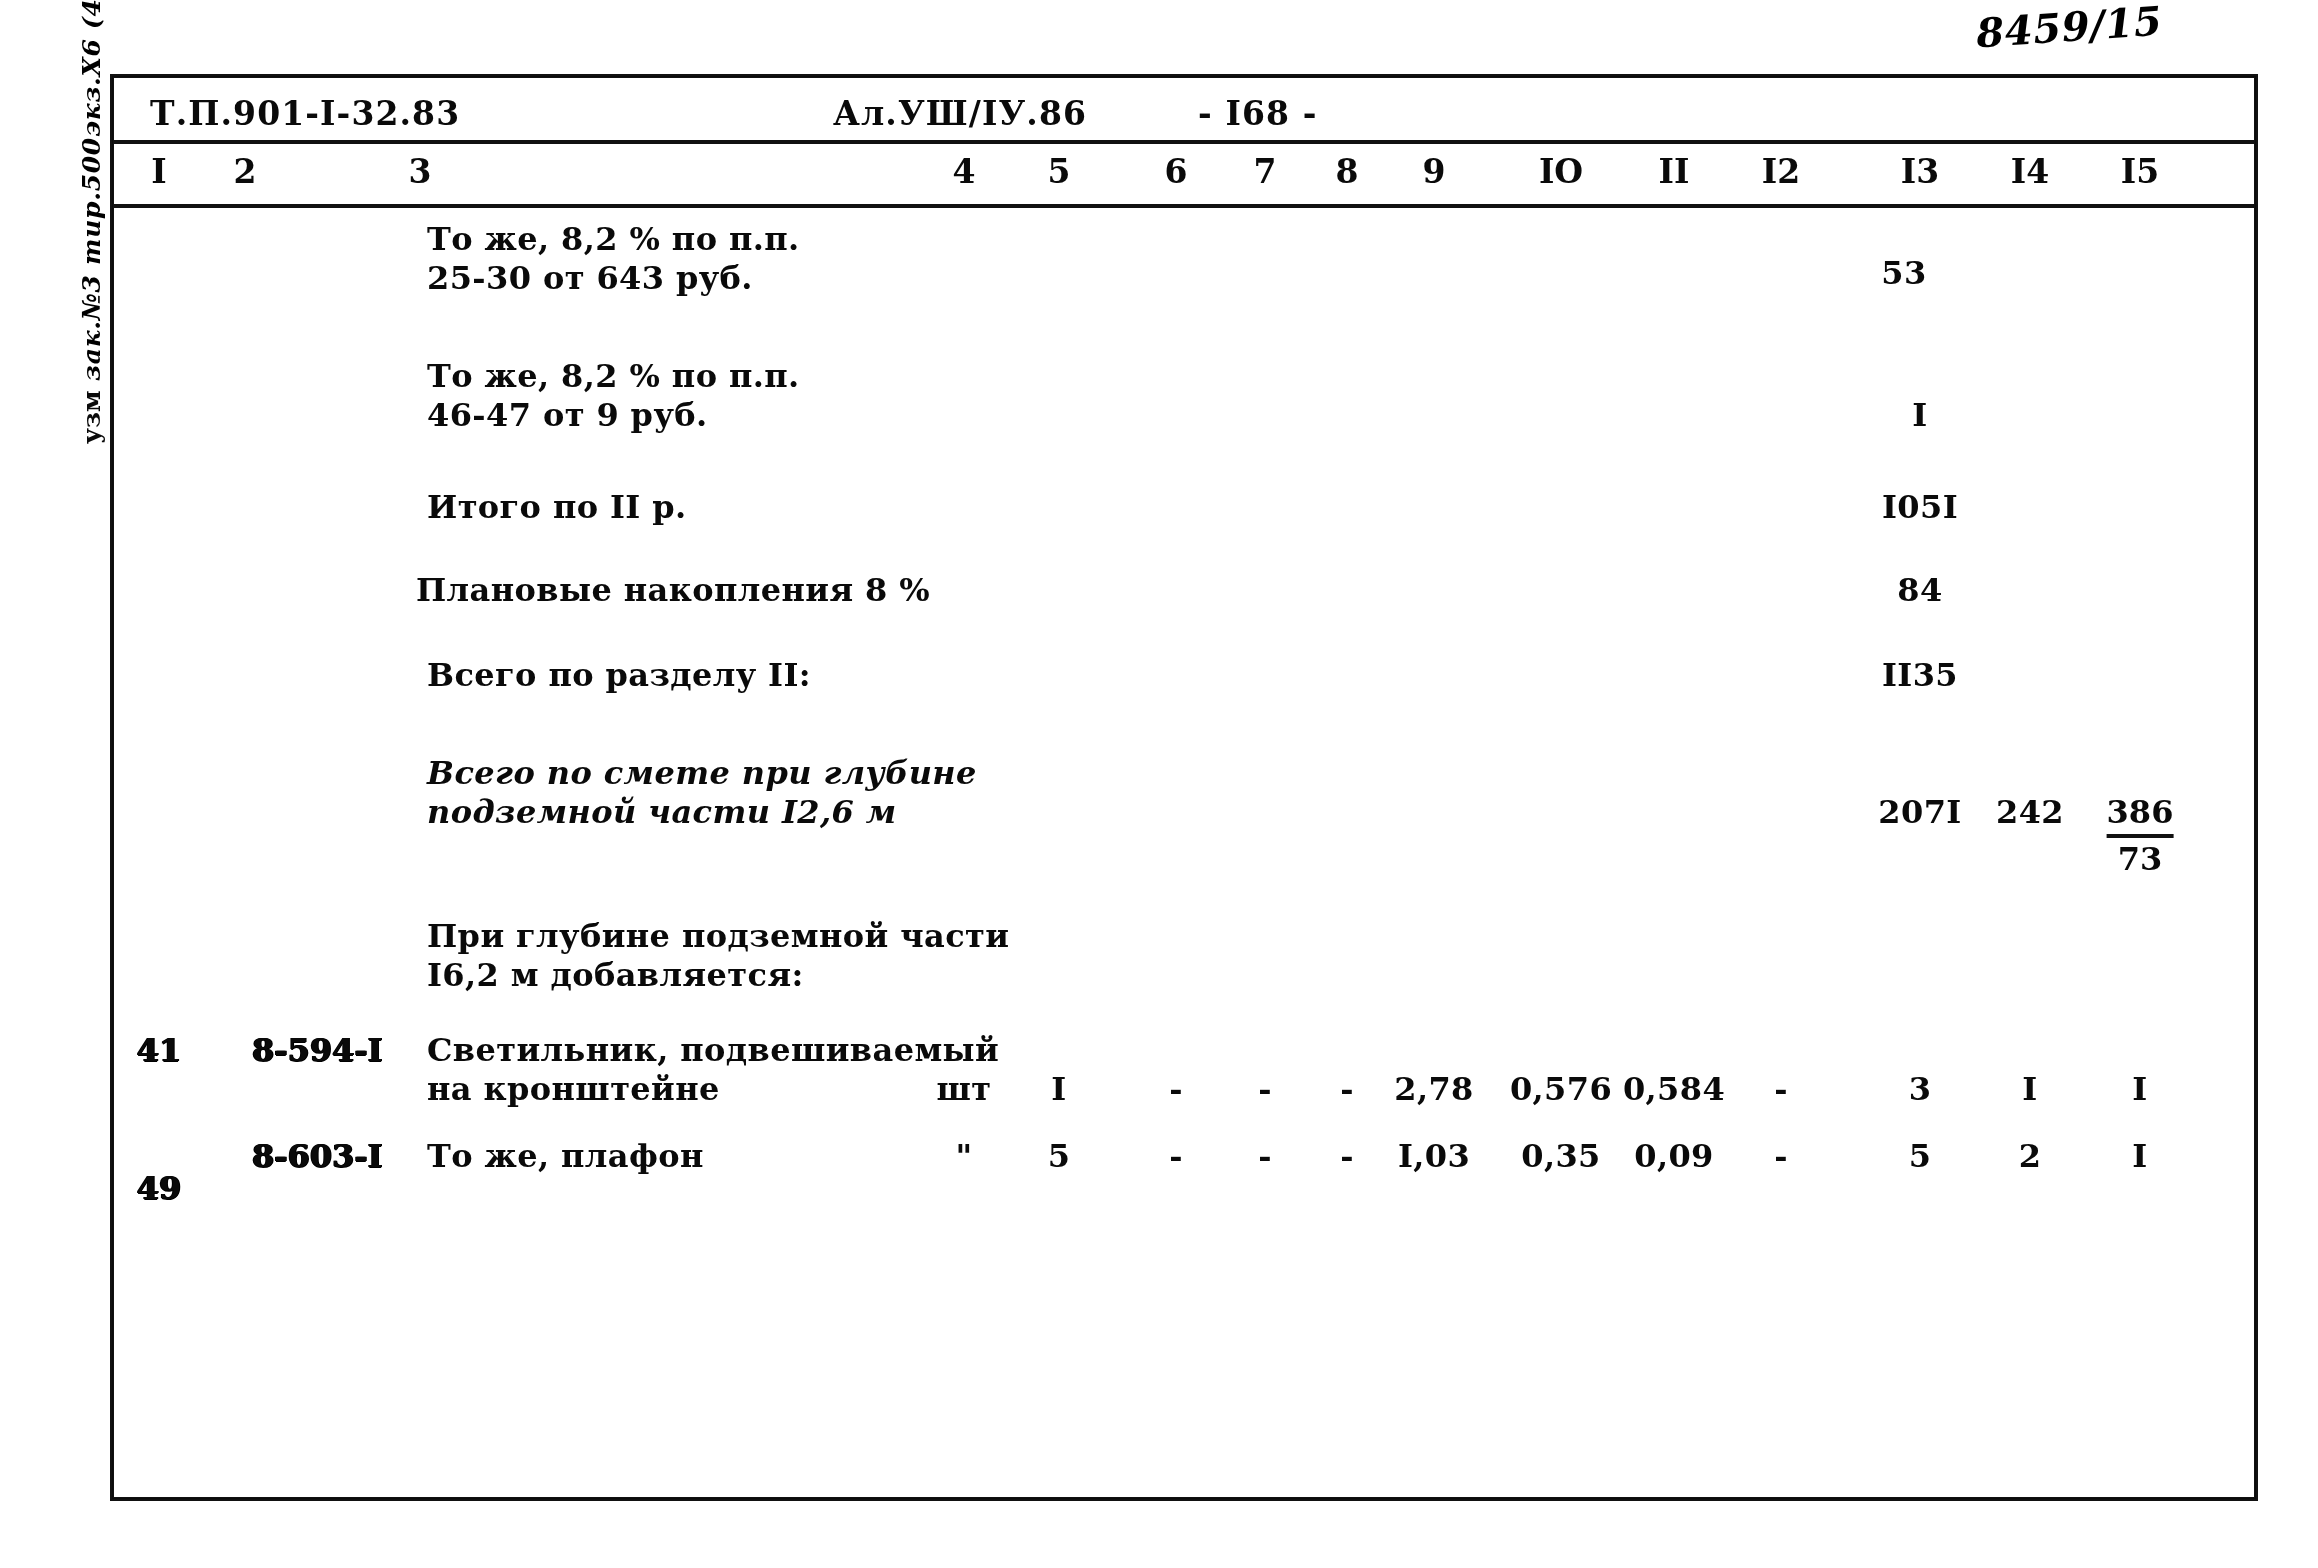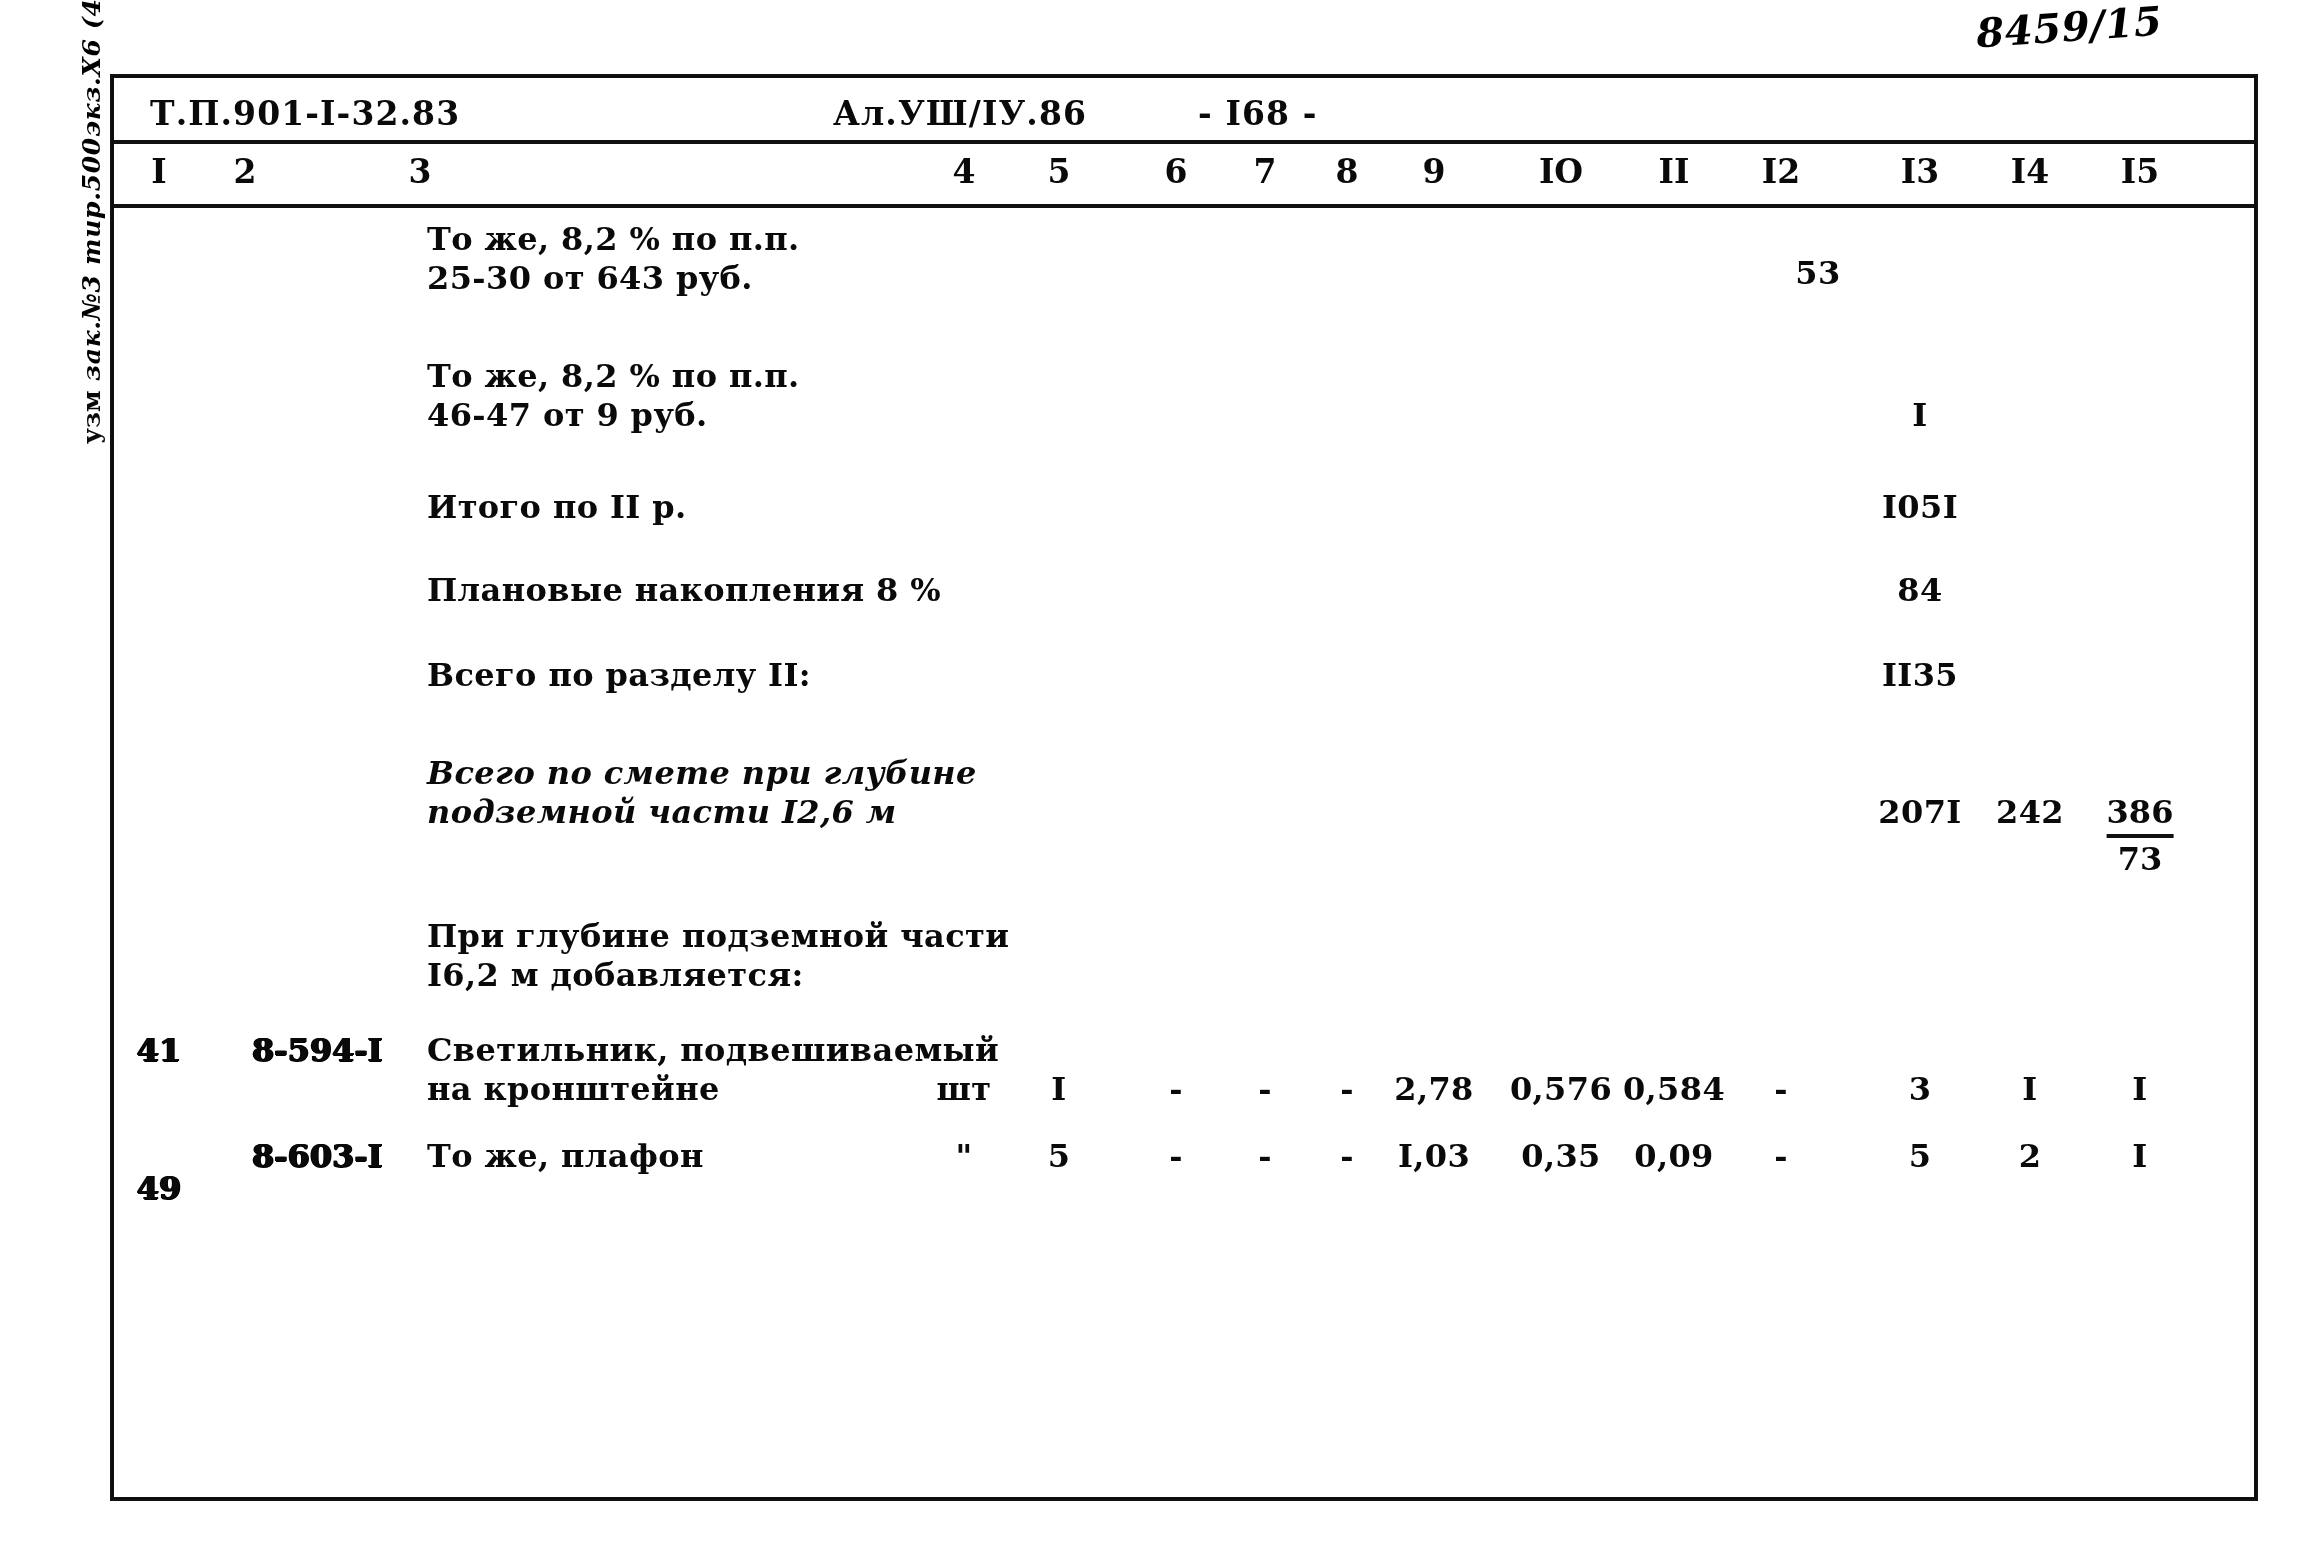--- a/index.html
+++ b/index.html
@@ -205,33 +205,33 @@
         <span class="colnum" style="left: 1916px;">I4</span>
         <span class="colnum" style="left: 2026px;">I5</span>
       </div>
 
     <div class="rule" id="rule-under-colnums"></div>
 
     <div id="table-body">
         <div class="row" style="top: 16.3px;">
           <div class="cell desc" style="left: 313px; top: 0px;">То же, 8,2 % по п.п.
 25-30 от 643 руб.</div>
-          <div class="cell center" style="left: 1704px; top: 34px; text-align: center;">53</div>
+          <div class="cell center" style="left: 1790px; top: 34px; text-align: center;">53</div>
         </div>
         <div class="row" style="top: 153px;">
           <div class="cell desc" style="left: 313px; top: 0px;">То же, 8,2 % по п.п.
 46-47 от 9 руб.</div>
           <div class="cell center" style="left: 1806px; top: 39px;">I</div>
         </div>
         <div class="row" style="top: 284px;">
           <div class="cell desc" style="left: 313px; top: 0px;">Итого по II р.</div>
           <div class="cell center" style="left: 1806px; top: 0px;">I05I</div>
         </div>
         <div class="row" style="top: 367px;">
-          <div class="cell desc" style="left: 313px; top: 0px;">Плановые накопления 8 %</div>
+          <div class="cell desc" style="left: 302px; top: 0px;">Плановые накопления 8 %</div>
           <div class="cell center" style="left: 1806px; top: 0px;">84</div>
         </div>
         <div class="row" style="top: 452px;">
           <div class="cell desc" style="left: 313px; top: 0px;">Всего по разделу II:</div>
           <div class="cell center" style="left: 1806px; top: 0px;">II35</div>
         </div>
         <div class="row" style="top: 550px;">
           <div class="cell desc" style="left: 313px; top: 0px; font-style: italic;">Всего по смете при глубине
 подземной части I2,6 м</div>
           <div class="cell center" style="left: 1806px; top: 39px;">207I</div>

